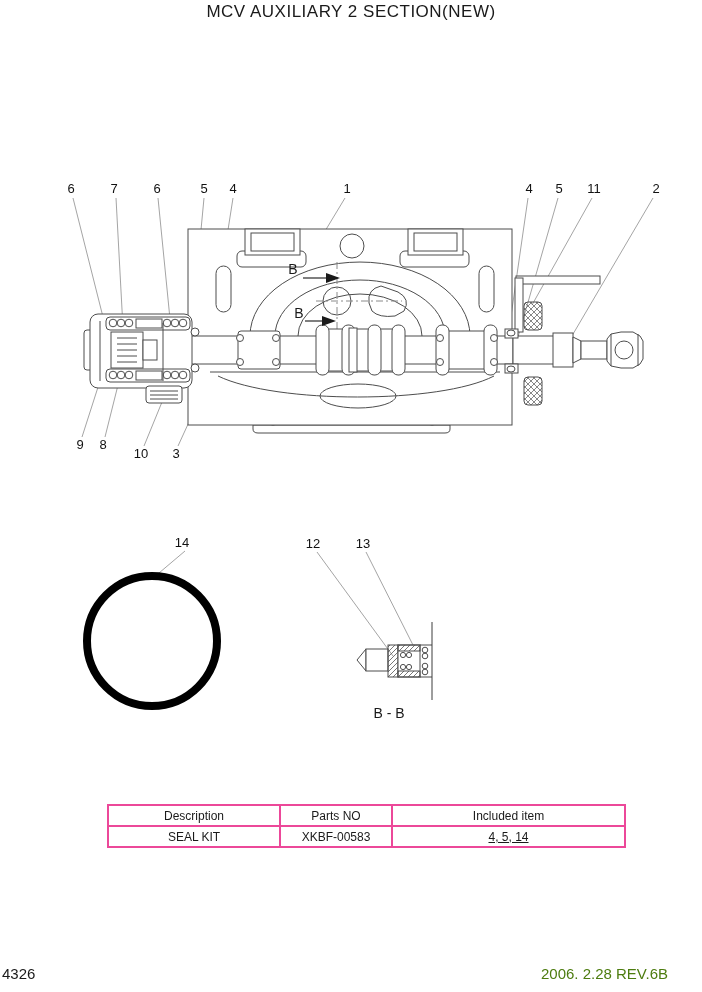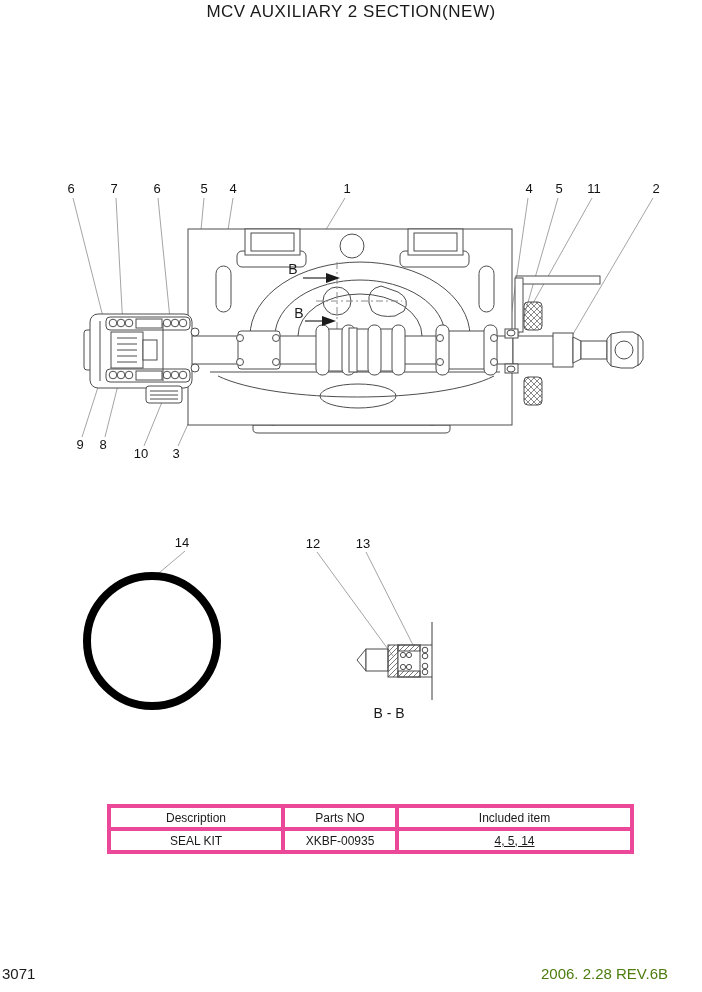--- a/index.html
+++ b/index.html
@@ -10,21 +10,21 @@
   .title{
     position:absolute; top:2px; left:0; width:702px; text-align:center;
     font-size:17px; letter-spacing:0.5px; color:#1a1a1a;
   }
   svg.drawing{ position:absolute; left:0; top:0; }
   table.parts{
     position:absolute; left:107px; top:804px; border-collapse:collapse;
     font-size:12px; color:#1a1a1a; table-layout:fixed;
   }
   table.parts th, table.parts td{
-    border:4px solid #ec4899; font-weight:normal; height:19px; padding:0; text-align:center;
+    border:2px solid #ec4899; font-weight:normal; height:19px; padding:0; text-align:center;
   }
   .col-desc{width:170px;} .col-pno{width:110px;} .col-inc{width:231px;}
   td.left{ text-align:left; padding-left:18px;text-decoration:underline; }
   .footer-left{ position:absolute; left:2px; top:965px; font-size:15px; color:#1a1a1a; }
   .footer-right{ position:absolute; right:34px; top:965px; font-size:15px; color:#4d7c0f; }
 </style>
 </head>
 <body>
 
 <div class="page">
@@ -222,22 +222,22 @@
     <thead>
       <tr>
         <th class="col-desc">Description</th>
         <th class="col-pno">Parts NO</th>
         <th class="col-inc">Included item</th>
       </tr>
     </thead>
     <tbody>
       <tr>
         <td>SEAL KIT</td>
-        <td>XKBF-00935</td>
+        <td>XKBF-00583</td>
         <td class="left">4, 5, 14</td>
       </tr>
     </tbody>
   </table>
 
-  <div class="footer-left">3071</div>
+  <div class="footer-left">4326</div>
   <div class="footer-right">2006. 2.28 REV.6B</div>
 
 </div>
 
 </body></html>

